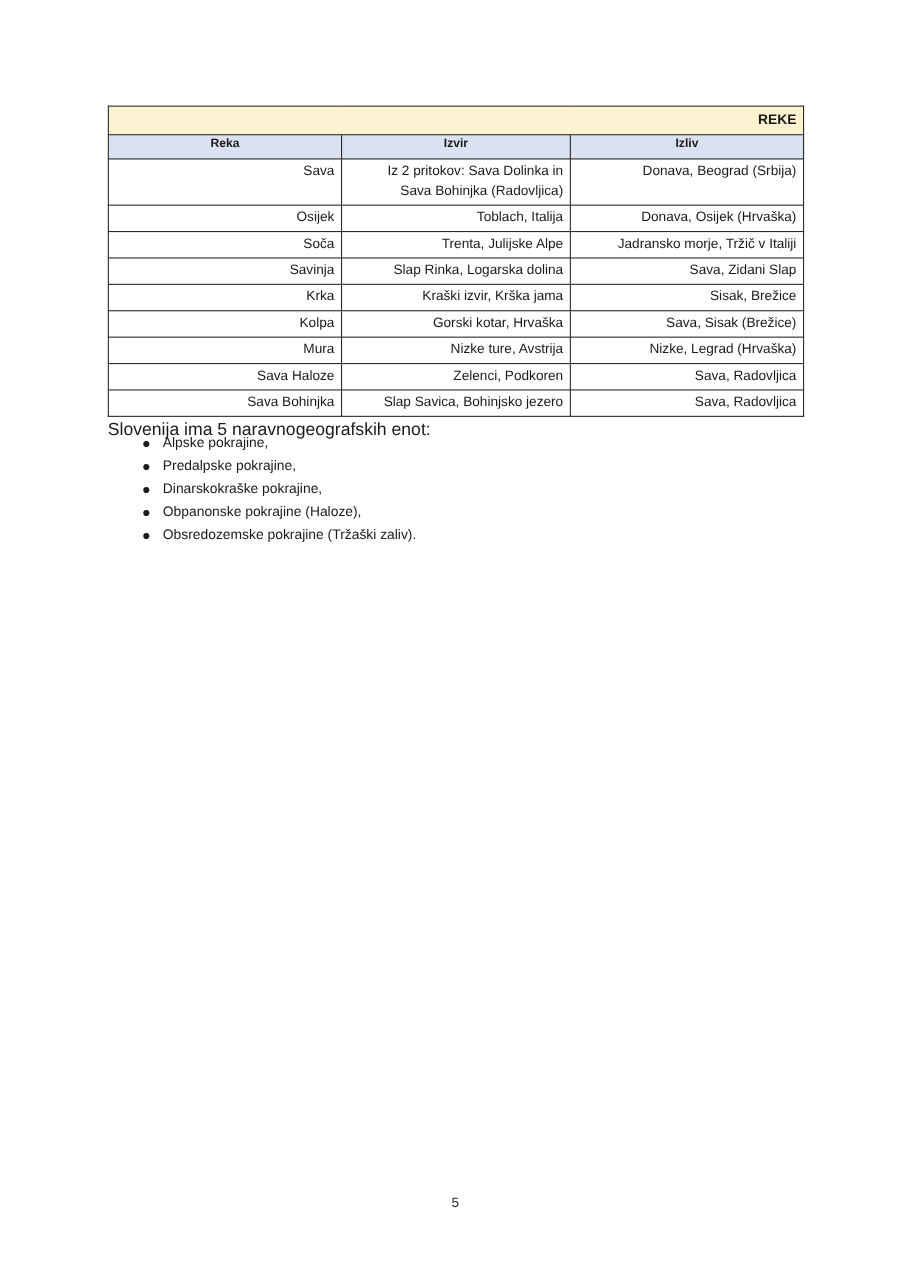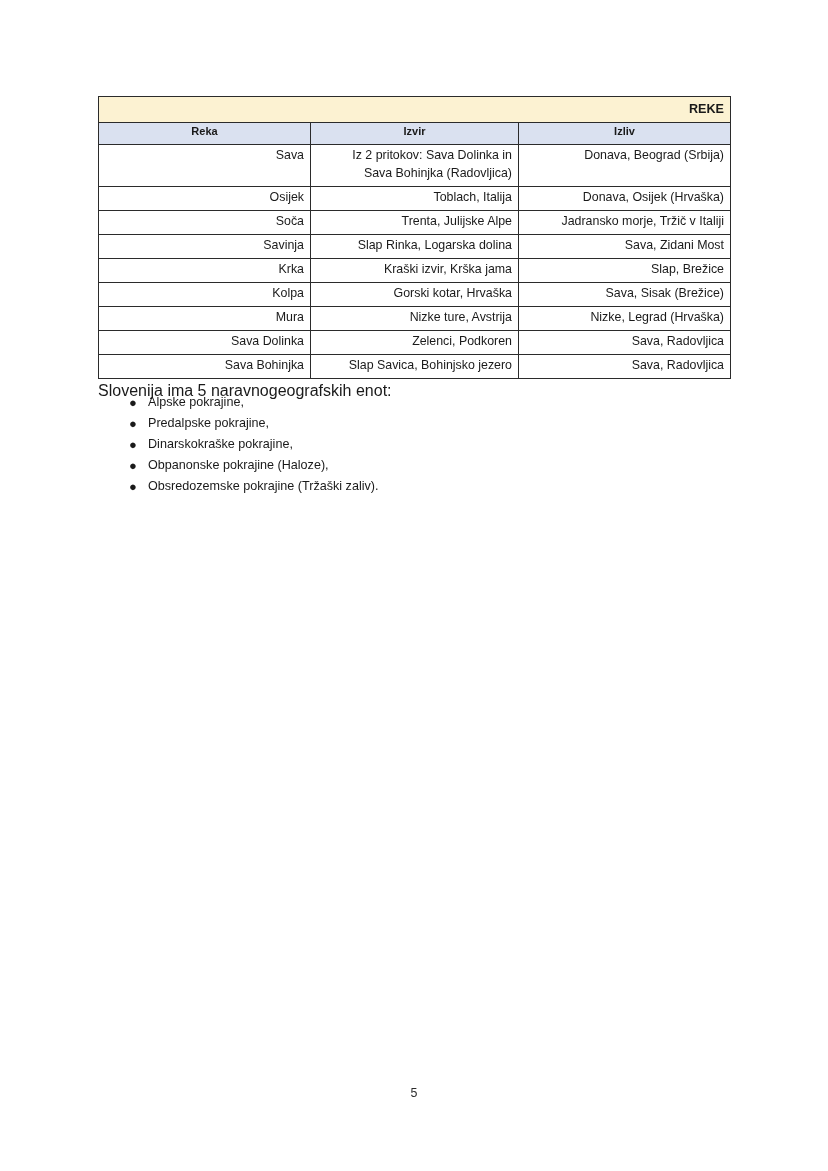--- a/index.html
+++ b/index.html
@@ -173,43 +173,43 @@
 
         <tr>
           <td class="cell">Soča</td>
           <td class="cell">Trenta, Julijske Alpe</td>
           <td class="cell">Jadransko morje, Tržič v Italiji</td>
         </tr>
 
         <tr>
           <td class="cell">Savinja</td>
           <td class="cell">Slap Rinka, Logarska dolina</td>
-          <td class="cell">Sava, Zidani Most</td>
+          <td class="cell">Sava, Zidani Slap</td>
         </tr>
 
         <tr>
           <td class="cell">Krka</td>
           <td class="cell">Kraški izvir, Krška jama</td>
-          <td class="cell">Slap, Brežice</td>
+          <td class="cell">Sisak, Brežice</td>
         </tr>
 
         <tr>
           <td class="cell">Kolpa</td>
           <td class="cell">Gorski kotar, Hrvaška</td>
           <td class="cell">Sava, Sisak (Brežice)</td>
         </tr>
 
         <tr>
           <td class="cell">Mura</td>
           <td class="cell">Nizke ture, Avstrija</td>
           <td class="cell">Nizke, Legrad (Hrvaška)</td>
         </tr>
 
         <tr>
-          <td class="cell">Sava Dolinka</td>
+          <td class="cell">Sava Haloze</td>
           <td class="cell">Zelenci, Podkoren</td>
           <td class="cell">Sava, Radovljica</td>
         </tr>
 
         <tr>
           <td class="cell">Sava Bohinjka</td>
           <td class="cell">Slap Savica, Bohinjsko jezero</td>
           <td class="cell">Sava, Radovljica</td>
         </tr>
 

